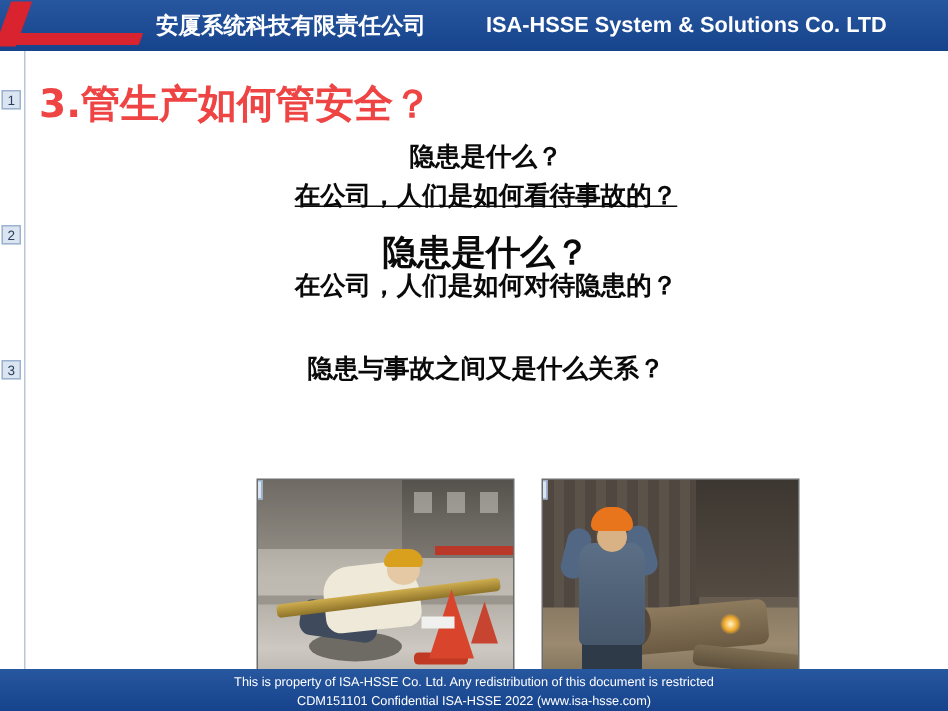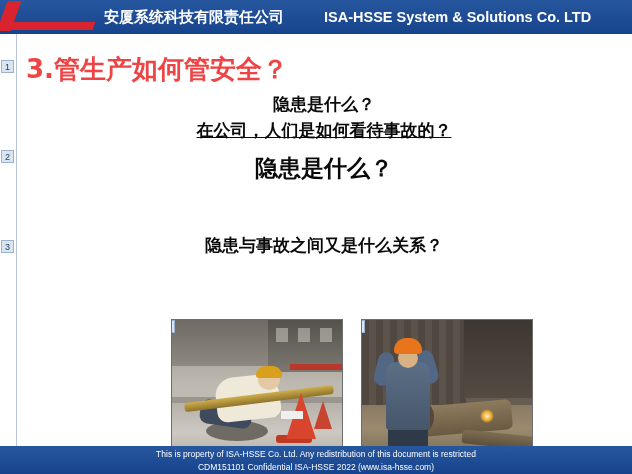--- a/index.html
+++ b/index.html
@@ -367,20 +367,21 @@
   </div>
 
   <div class="content">
 
     <div class="heading">3.管生产如何管安全？</div>
 
     <div class="blk line-a1">隐患是什么？</div>
     <div class="blk line-a2">在公司，人们是如何看待事故的？</div>
 
     <div class="blk line-b1">隐患是什么？</div>
+    <div class="blk line-b2">在公司，人们是如何对待隐患的？</div>
 
     <div class="blk line-c1">隐患与事故之间又是什么关系？</div>
 
     <div class="photo photo-1">
       <div class="tag">4</div>
       <div class="p1-bg"></div>
       <div class="p1-bldg"></div>
       <div class="p1-bldg2"></div>
       <div class="p1-win" style="left:104px;top:8px;width:12px;height:14px;"></div>
       <div class="p1-win" style="left:126px;top:8px;width:12px;height:14px;"></div>

